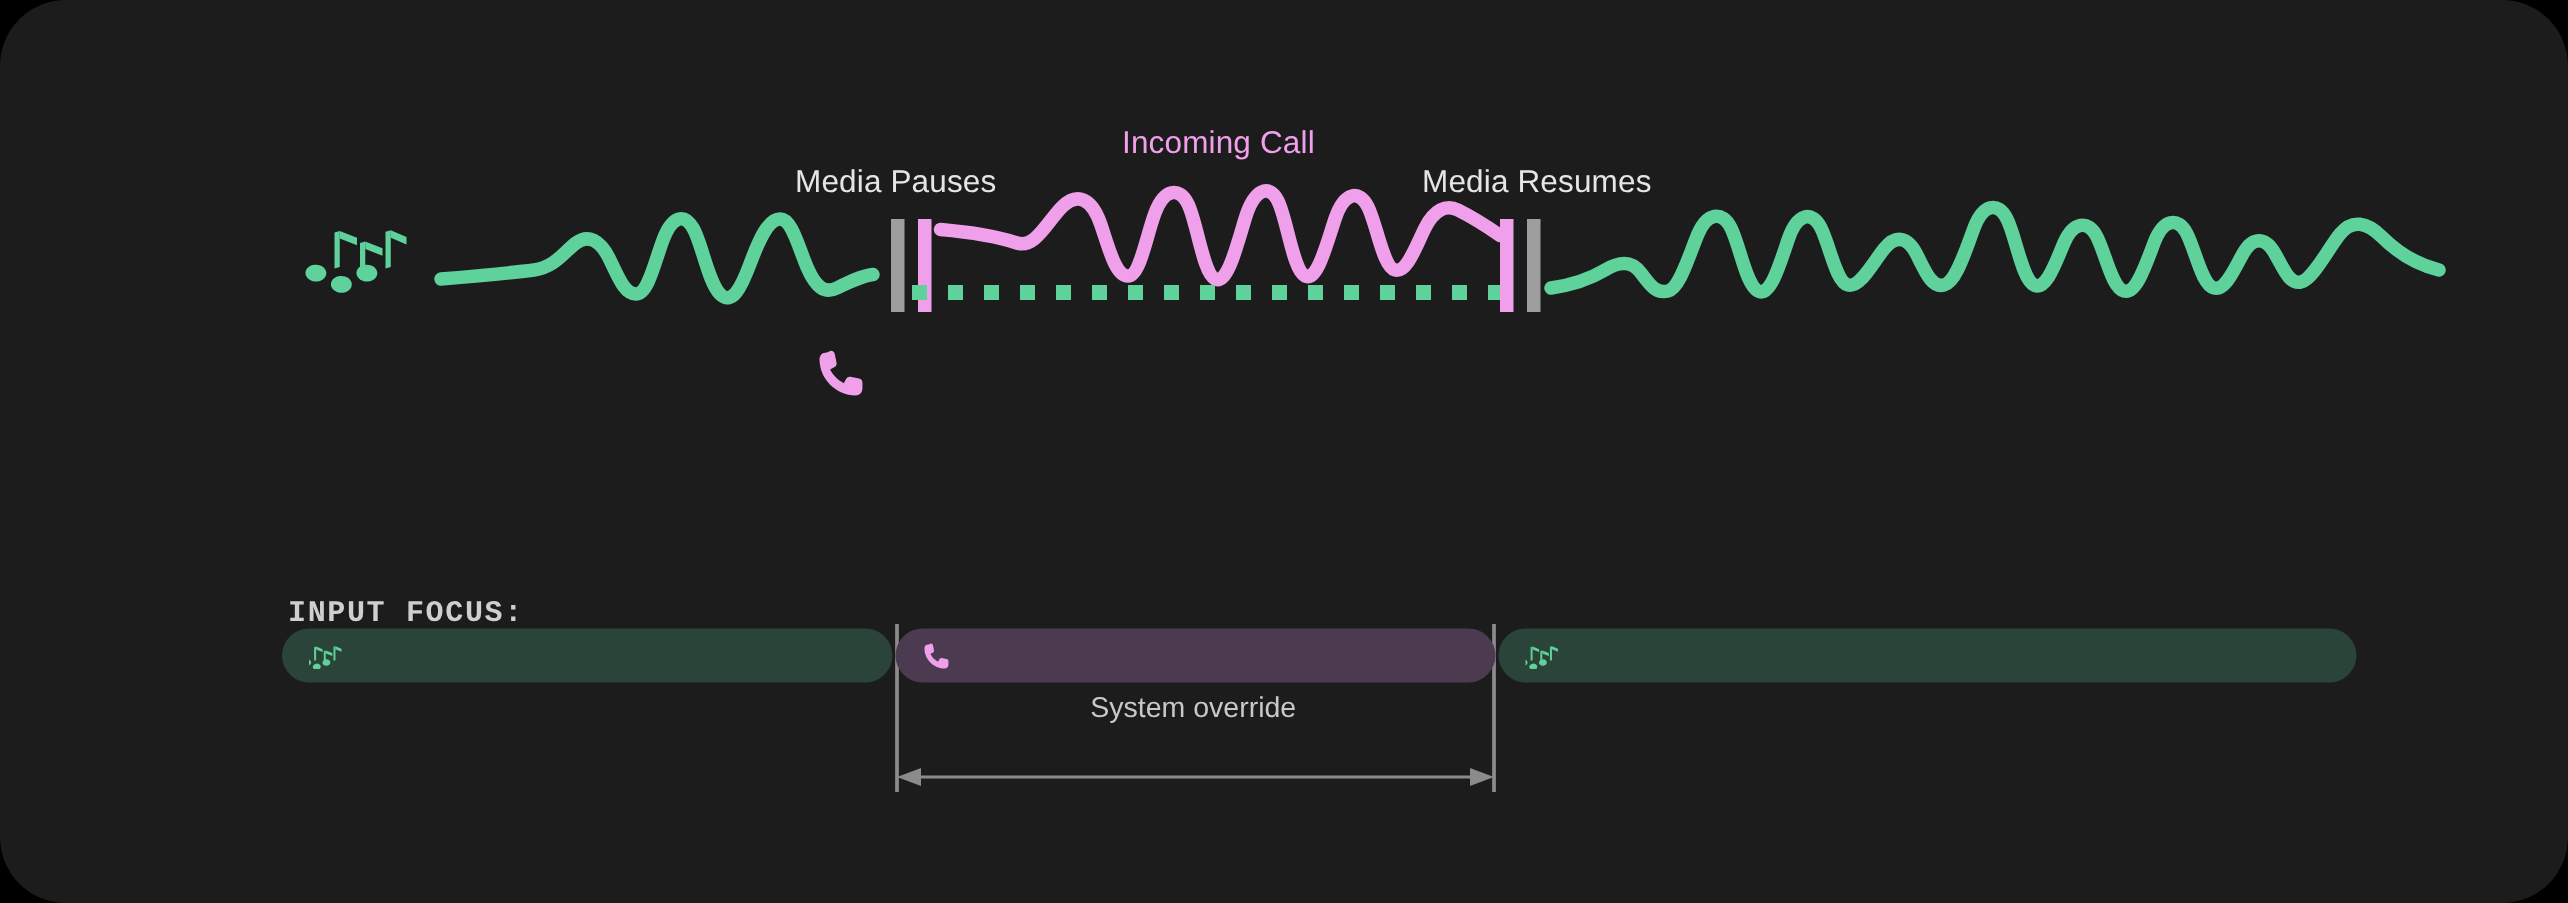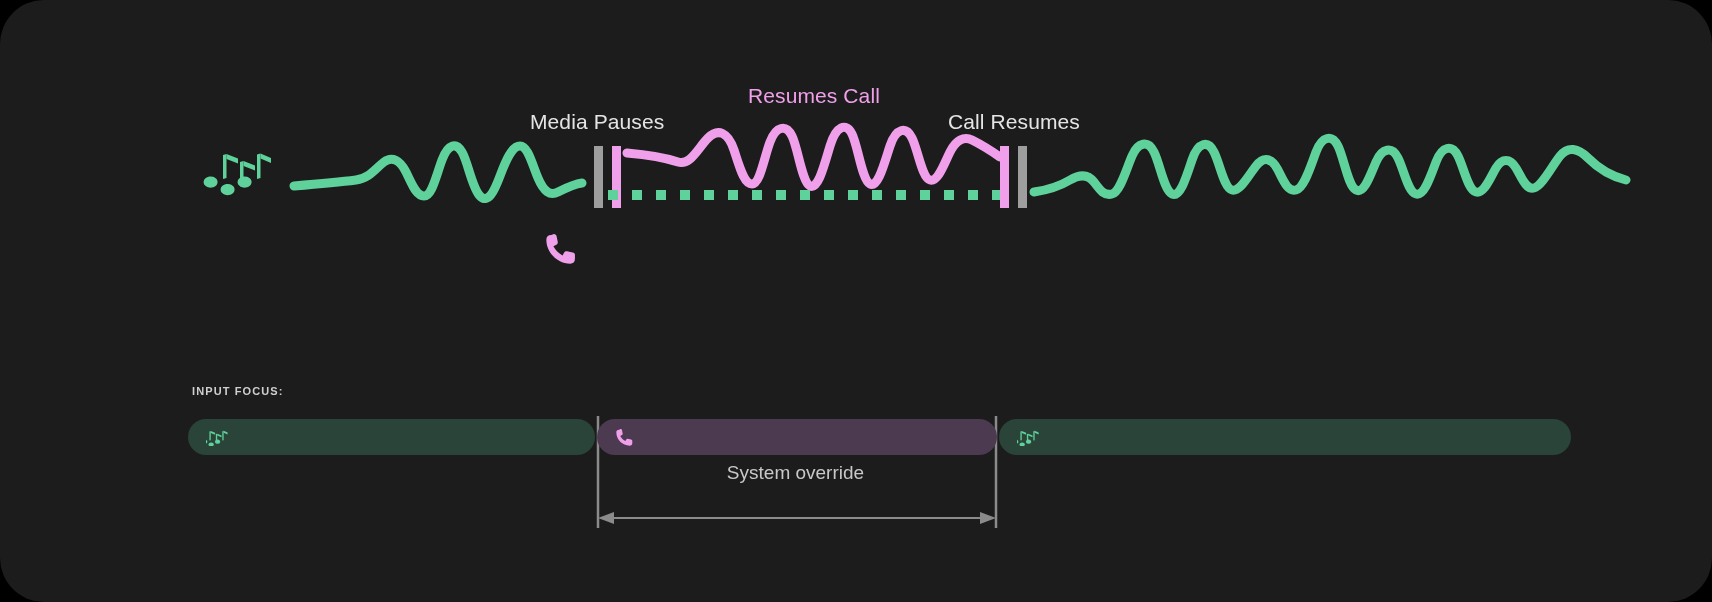--- a/index.html
+++ b/index.html
@@ -51,25 +51,26 @@
   #focus-section {
     position: absolute;
     left: 0;
     top: 330px;
     width: 1712px;
     height: 272px;
   }
   #focus-title {
     position: absolute;
     left: 192px;
-    top: 55px;
-    font-size: 11px;
+    top: 68px;
+    font-size: 20px;
     font-weight: bold;
     letter-spacing: 1.1px;
     color: #cfcfcf;
+    font-family: Liberation Mono, monospace;
   }
   .focus-bar {
     position: absolute;
     top: 89px;
     height: 36px;
     border-radius: 18px;
     display: flex;
     align-items: center;
   }
   .focus-bar .bar-icon {
@@ -228,23 +229,23 @@
                C 1484,194 1490,178 1496,168
                C 1502,158 1510,158 1516,168
                C 1522,178 1526,190 1534,188
                C 1542,186 1552,166 1560,156
                C 1568,146 1578,148 1588,158
                C 1598,168 1610,176 1626,180"></path>
     </svg>
 
     <div class="tl-label muted" id="label-pauses">Media Pauses</div>
 
-    <div class="tl-label accent" id="label-call">Resumes Call</div>
-
-    <div class="tl-label muted" id="label-resumes">Call Resumes</div>
+    <div class="tl-label accent" id="label-call">Incoming Call</div>
+
+    <div class="tl-label muted" id="label-resumes">Media Resumes</div>
   </div>
 
   <div id="focus-section">
 
     <div id="focus-title">INPUT FOCUS:</div>
 
     <svg id="override-svg" viewBox="0 0 1712 272">
       <line x1="598" y1="86" x2="598" y2="198" stroke="#8b8b8b" stroke-width="2.5"></line>
       <line x1="996" y1="86" x2="996" y2="198" stroke="#8b8b8b" stroke-width="2.5"></line>
       <line x1="602" y1="188" x2="992" y2="188" stroke="#8b8b8b" stroke-width="2"></line>

